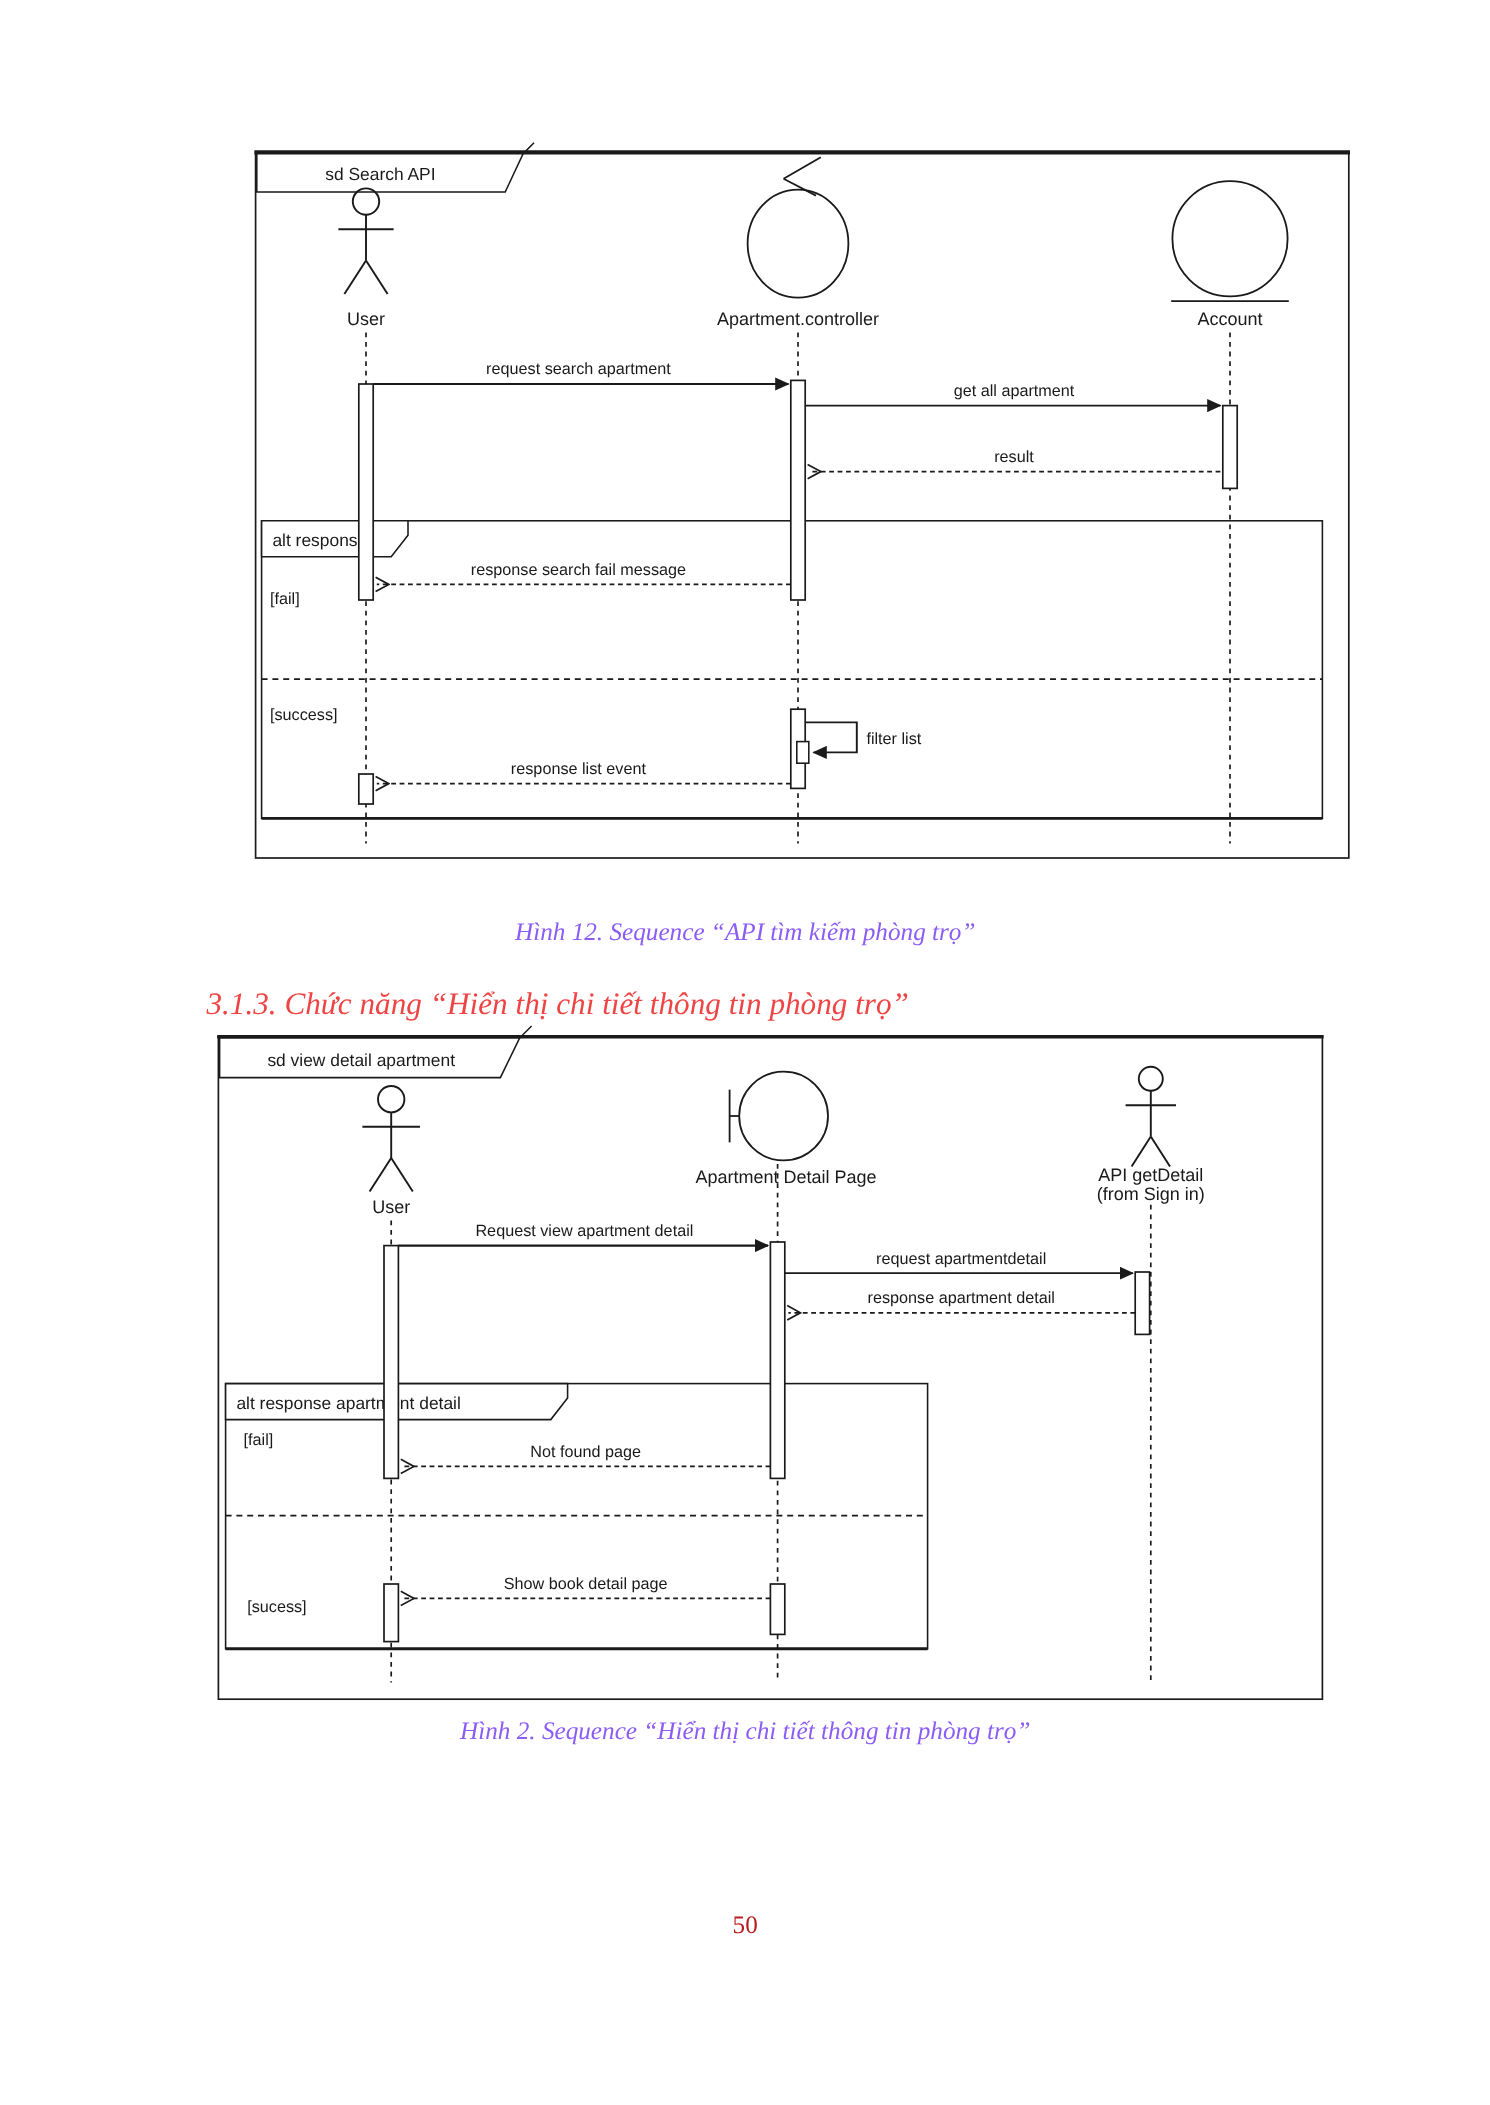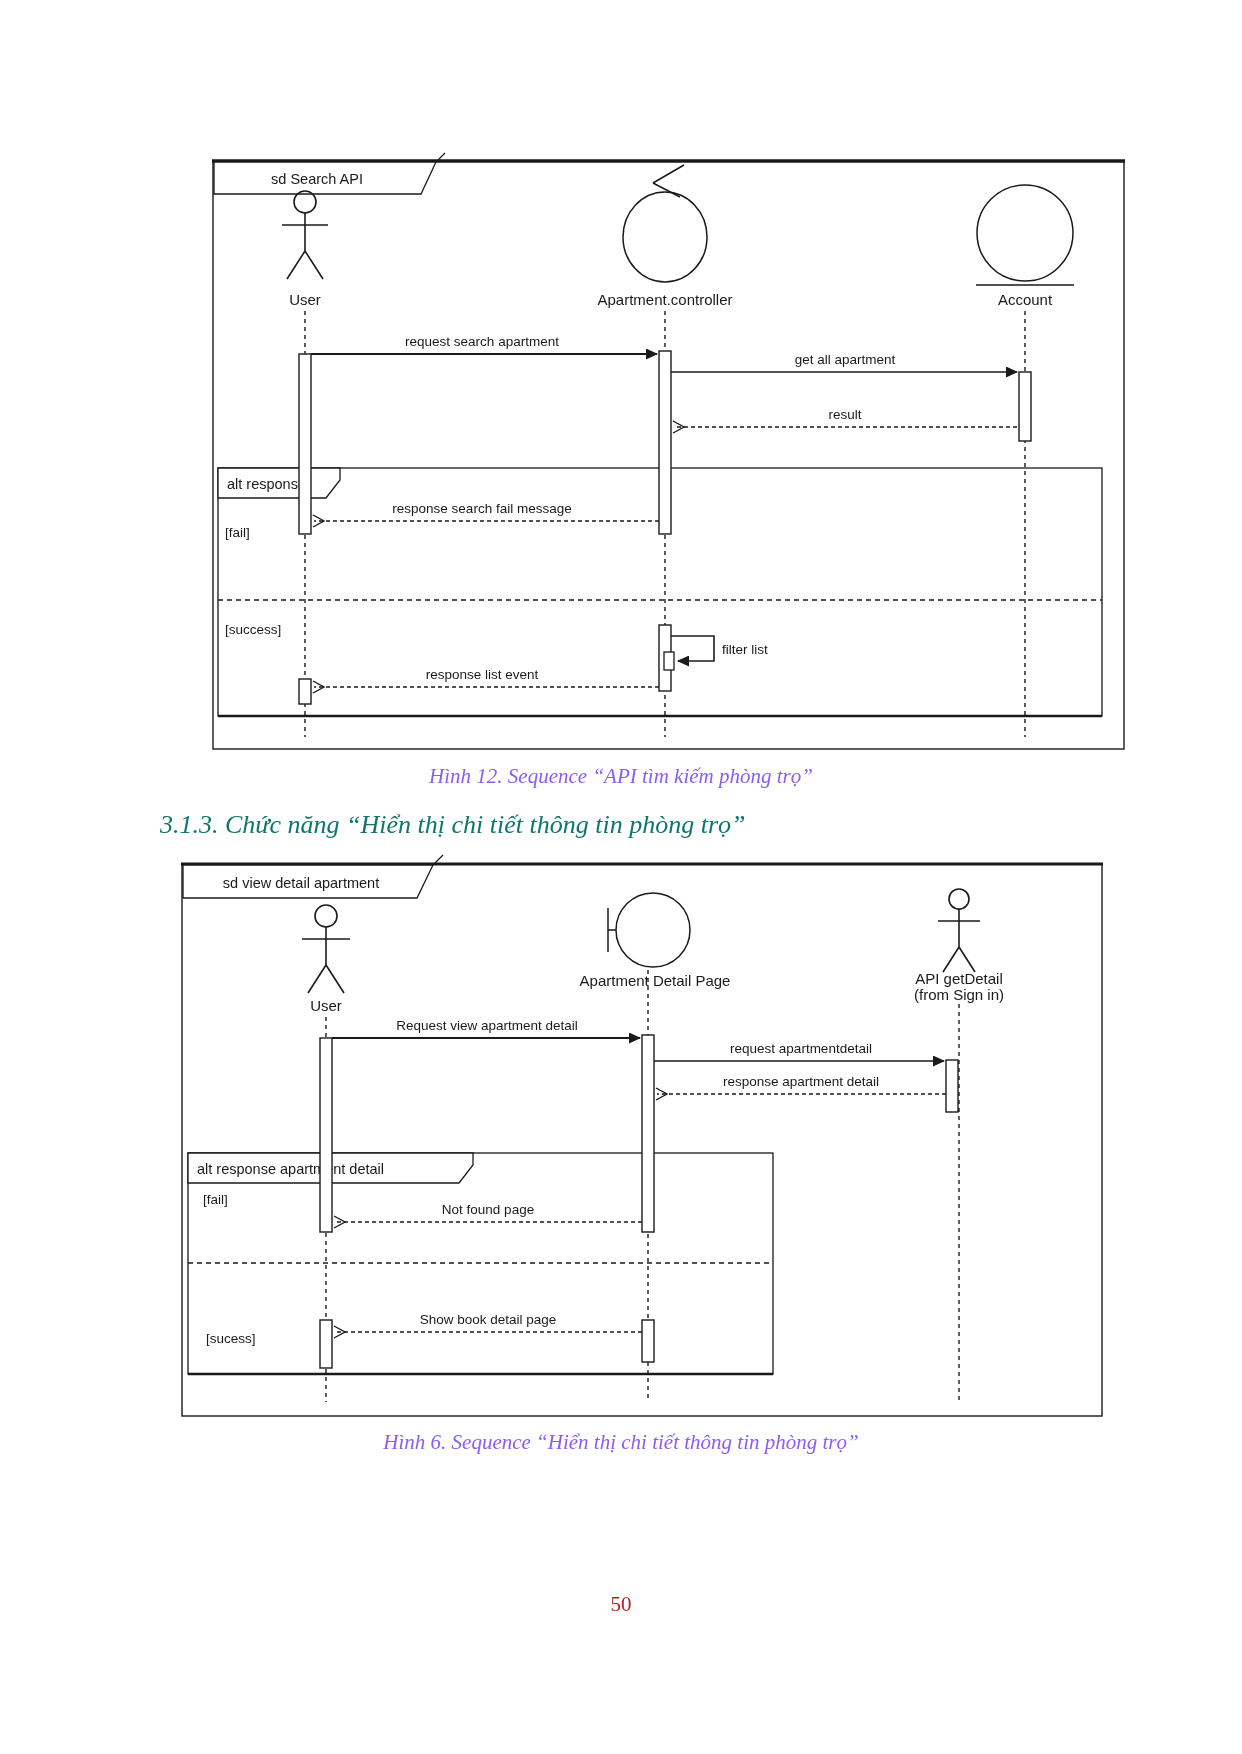--- a/index.html
+++ b/index.html
@@ -15,33 +15,33 @@
   .msg{font-size:13.5px;text-anchor:middle;}
   .guard{font-size:13.5px;text-anchor:start;}
   .tab{font-size:14.5px;text-anchor:middle;}
   .tabL{font-size:14.5px;text-anchor:start;}
   .caption{
     left:0;width:1242px;text-align:center;
     font-family:"Liberation Serif","DejaVu Serif",serif;font-style:italic;
     font-size:21px;color:#8b5cf6;
   }
   .heading{
-    left:160px;top:810px;width:1000px;margin:0;font-weight:normal;
+    left:160px;top:810px;width:1000px;margin:12px;font-weight:normal;
     font-family:"Liberation Serif","DejaVu Serif",serif;font-style:italic;
-    font-size:26px;color:#0f766e;
+    font-size:26px;color:#ef4444;
   }
   .pageno{
     left:0;top:1592px;width:1242px;text-align:center;
     font-family:"Liberation Serif","DejaVu Serif",serif;font-size:21px;color:#b91c1c;
   }
 </style>
 </head>
 <body>
 
-<figure class="abs" style="left:197px;top:159px;padding-left:15px;">
+<figure class="abs" style="left:197px;top:125px;padding-left:15px;">
   <svg width="913" height="591" viewBox="0 0 913 591">
     <defs>
       <marker id="d1solid" markerWidth="13" markerHeight="11" refX="11" refY="5.5" orient="auto" markerUnits="userSpaceOnUse">
         <path d="M0,0 L12,5.5 L0,11 z" fill="#1a1a1a"></path>
       </marker>
       <marker id="d1open" markerWidth="14" markerHeight="14" refX="11" refY="7" orient="auto" markerUnits="userSpaceOnUse">
         <path d="M12,1 L1,7 L12,13" fill="none" stroke="#1a1a1a" stroke-width="1.4"></path>
       </marker>
     </defs>
 
@@ -210,15 +210,15 @@
       <line x1="461" y1="360" x2="154" y2="360" stroke="#1a1a1a" stroke-width="1.4" stroke-dasharray="4 3" marker-end="url(#d2open)"></line>
       <text class="msg" x="307" y="352">Not found page</text>
     </g>
     <g>
       <line x1="461" y1="470" x2="154" y2="470" stroke="#1a1a1a" stroke-width="1.4" stroke-dasharray="4 3" marker-end="url(#d2open)"></line>
       <text class="msg" x="307" y="462">Show book detail page</text>
     </g>
   </svg>
 </figure>
 
-<div class="abs caption" style="top:1430px;">Hình 6. Sequence “Hiển thị chi tiết thông tin phòng trọ”</div>
+<div class="abs caption" style="top:1430px;">Hình 2. Sequence “Hiển thị chi tiết thông tin phòng trọ”</div>
 
 <div class="abs pageno">50</div>
 
 </body></html>

